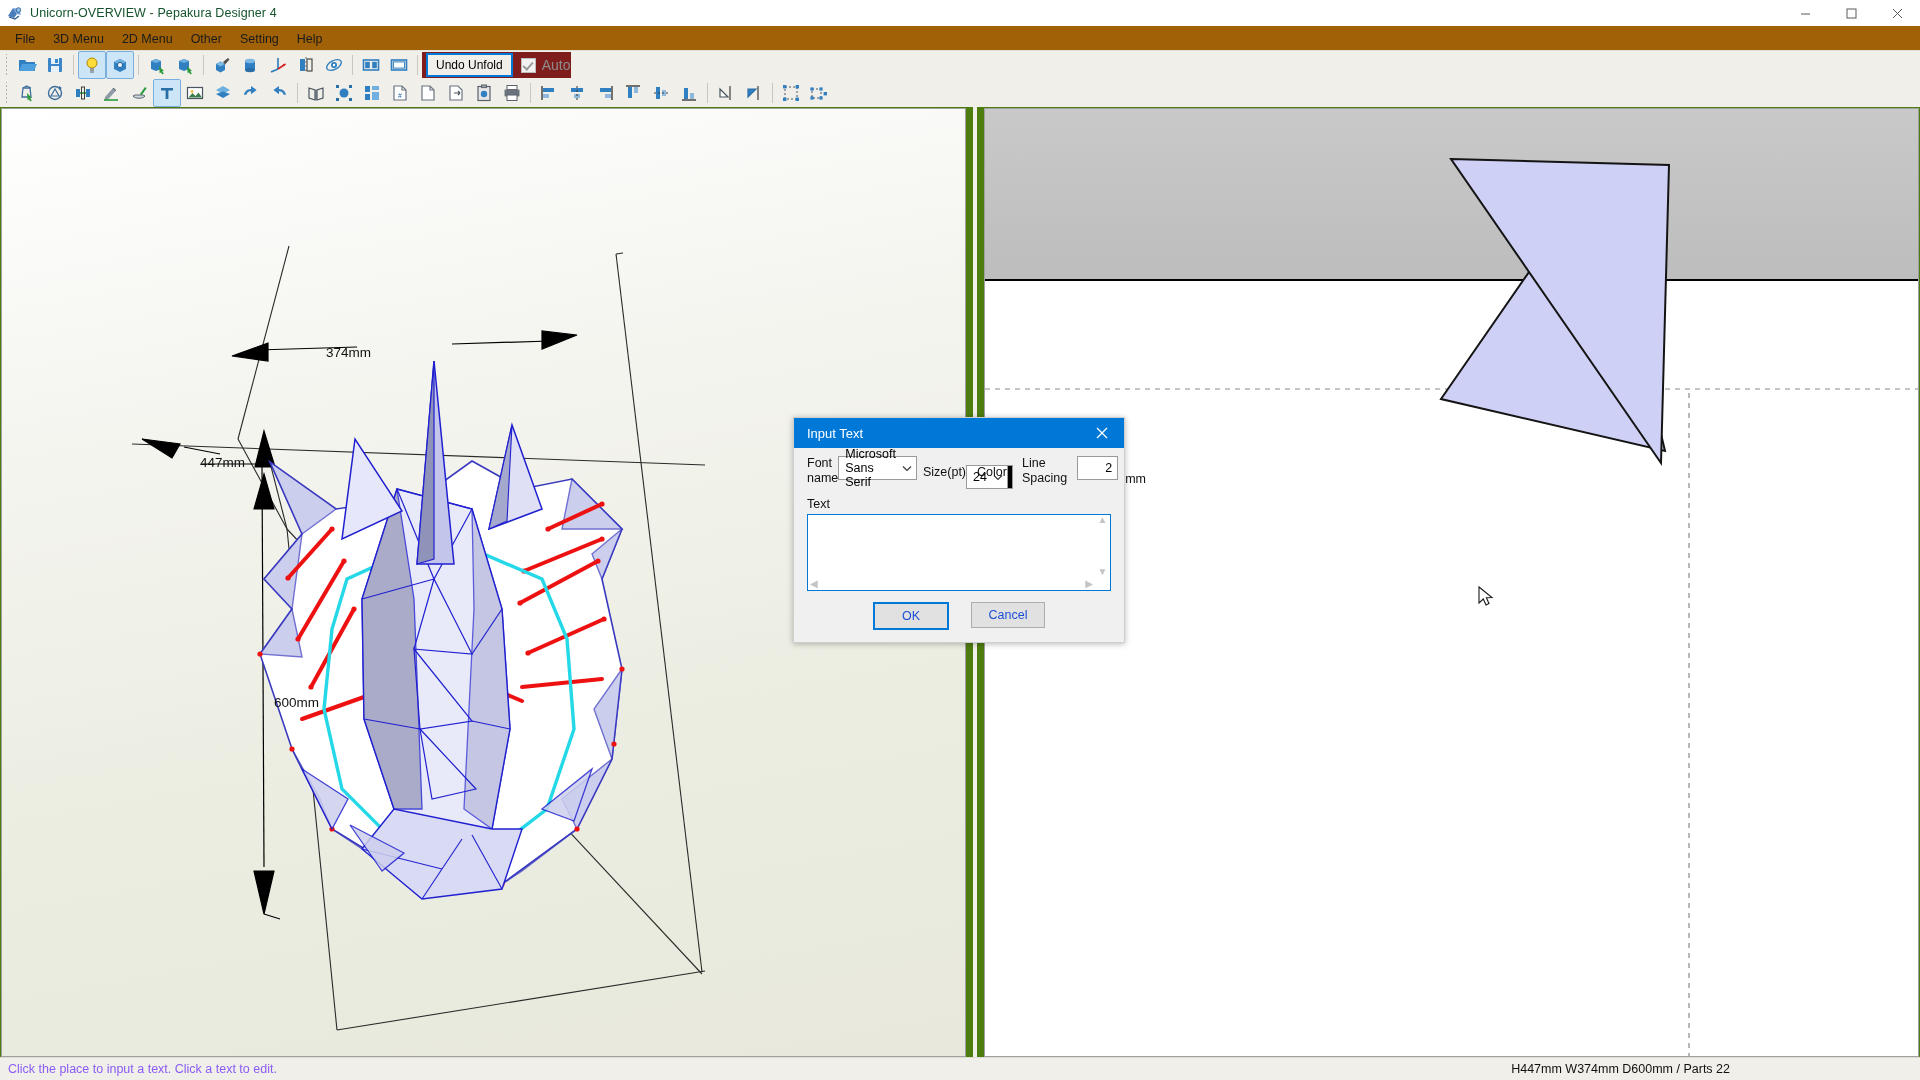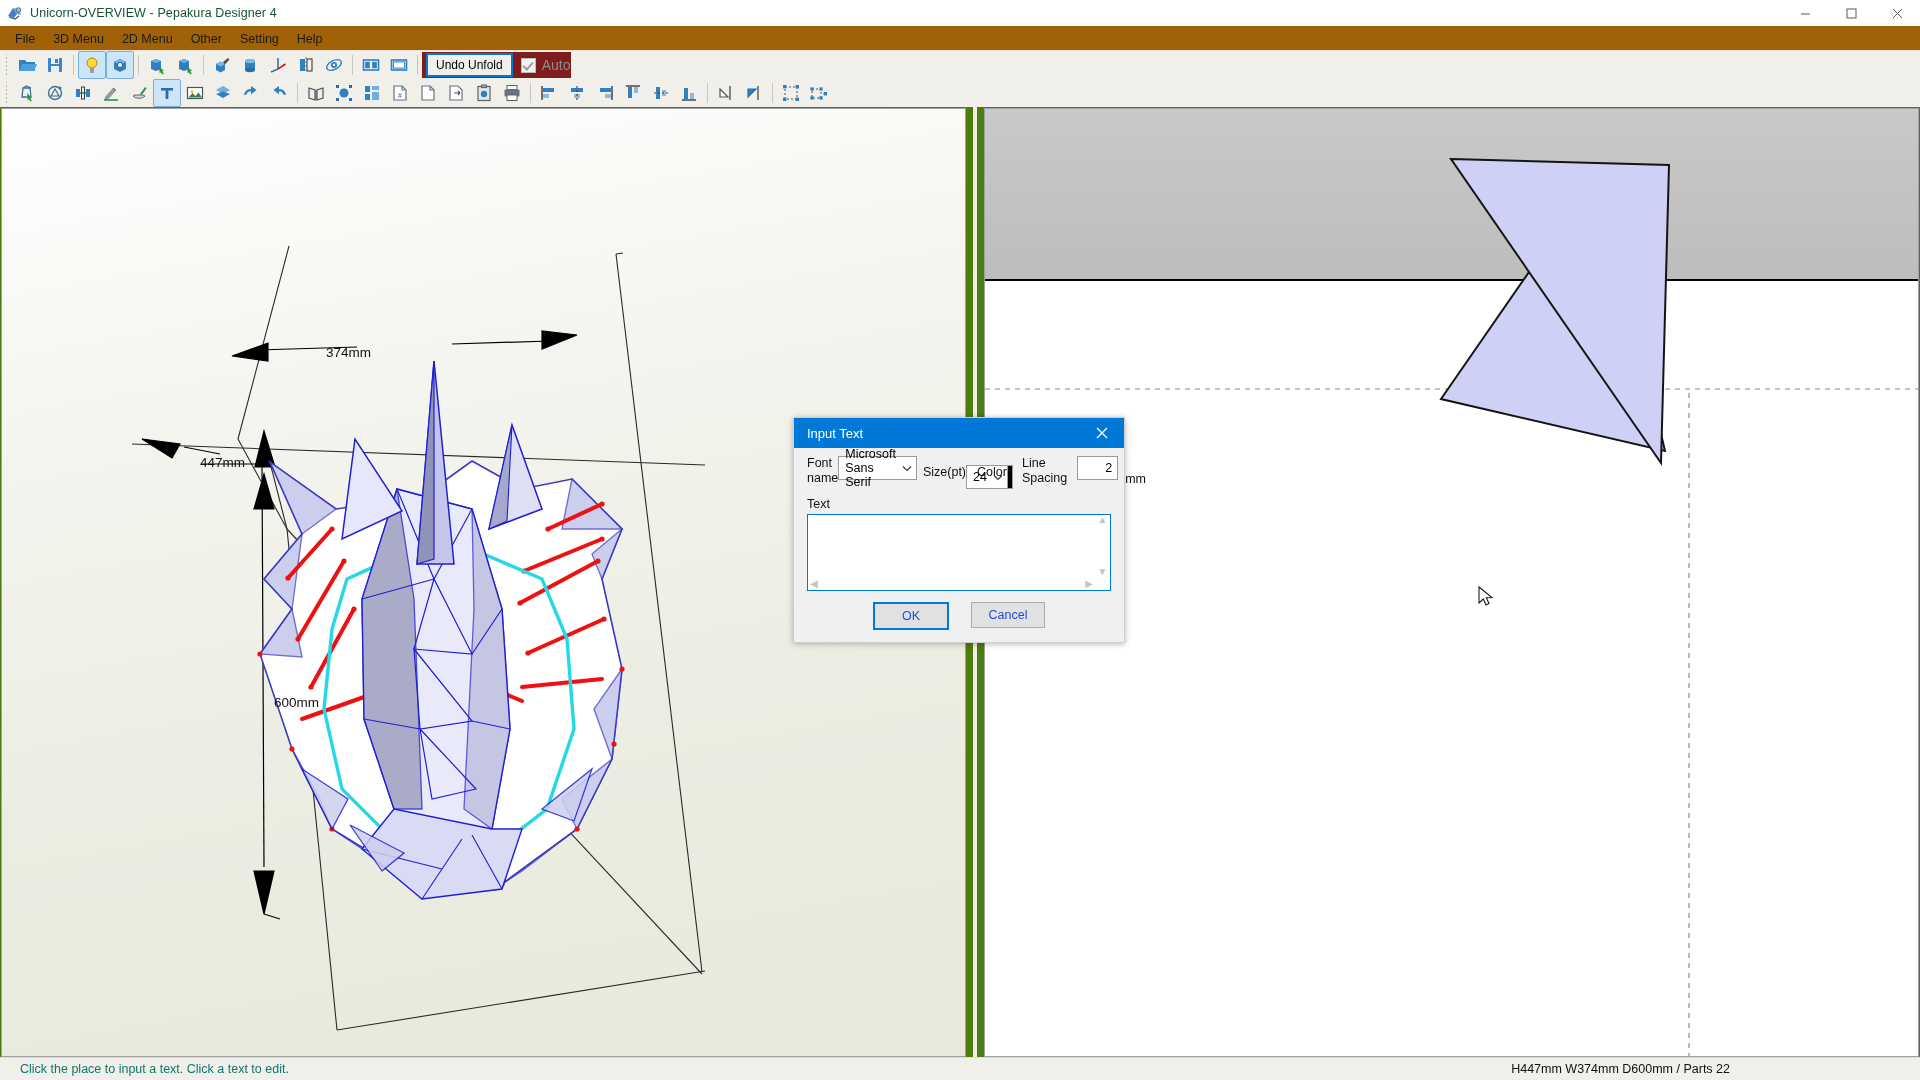--- a/index.html
+++ b/index.html
@@ -53,21 +53,21 @@
   .splitter{width:4px;background:#f0efe9;flex:0 0 auto;}
 
   .pane2d{position:relative;flex:1 1 auto;border:1px solid #a0a0a0;margin:1px 1px 0 0;overflow:hidden;background:#ffffff;}
   .pane2d .gradbar{position:absolute;left:0;top:0;right:0;height:170px;
     background:linear-gradient(180deg,#c9c9c9 0%,#c4c4c4 40%,#bdbdbd 100%);border-bottom:2px solid #000;}
   .pane2d svg{position:absolute;left:0;top:0;}
 
   
   .statusbar{height:22px;flex:0 0 auto;background:#f0efe9;display:flex;align-items:center;
     border-top:1px solid #dedbd1;position:relative;}
-  .status-left{font-size:12.5px;color:#0f766e;padding-left:20px;}
+  .status-left{font-size:12.5px;color:#8b5cf6;padding-left:8px;}
   .status-right{position:absolute;right:190px;font-size:12.5px;color:#111;}
 
   
   .dialog{position:absolute;left:793px;top:417px;width:330px;
     background:#f0f0f0;border:1px solid #cfcfcf;box-shadow:0 1px 6px rgba(0,0,0,.28);z-index:50;}
   .dlg-title{height:30px;background:#0078d7;display:flex;align-items:center;position:relative;}
   .dlg-title span{color:#fff;font-size:13px;margin-left:13px;}
   .dlg-close{position:absolute;right:0;top:0;width:44px;height:30px;display:flex;align-items:center;justify-content:center;}
   .dlg-body{padding:8px 13px 12px 13px;}
   .dlg-row{display:flex;align-items:flex-end;}

